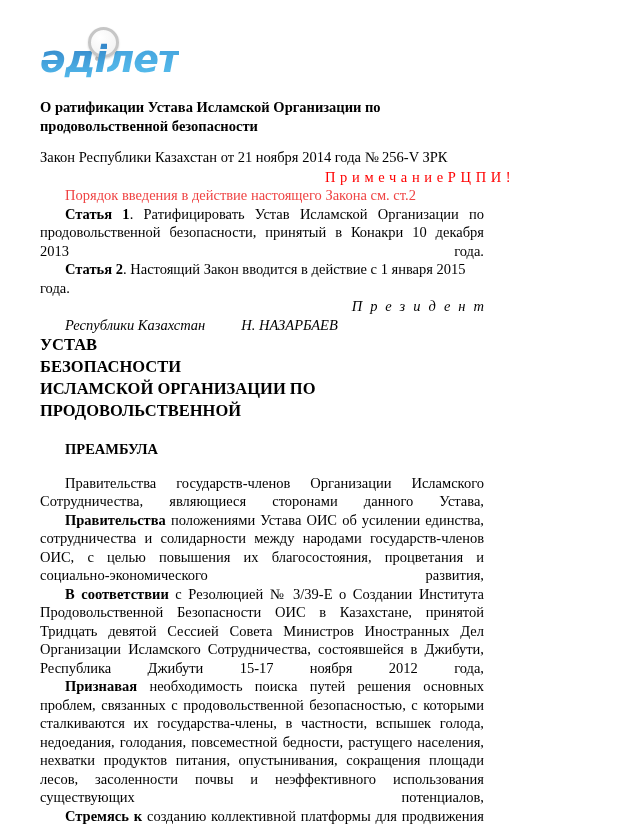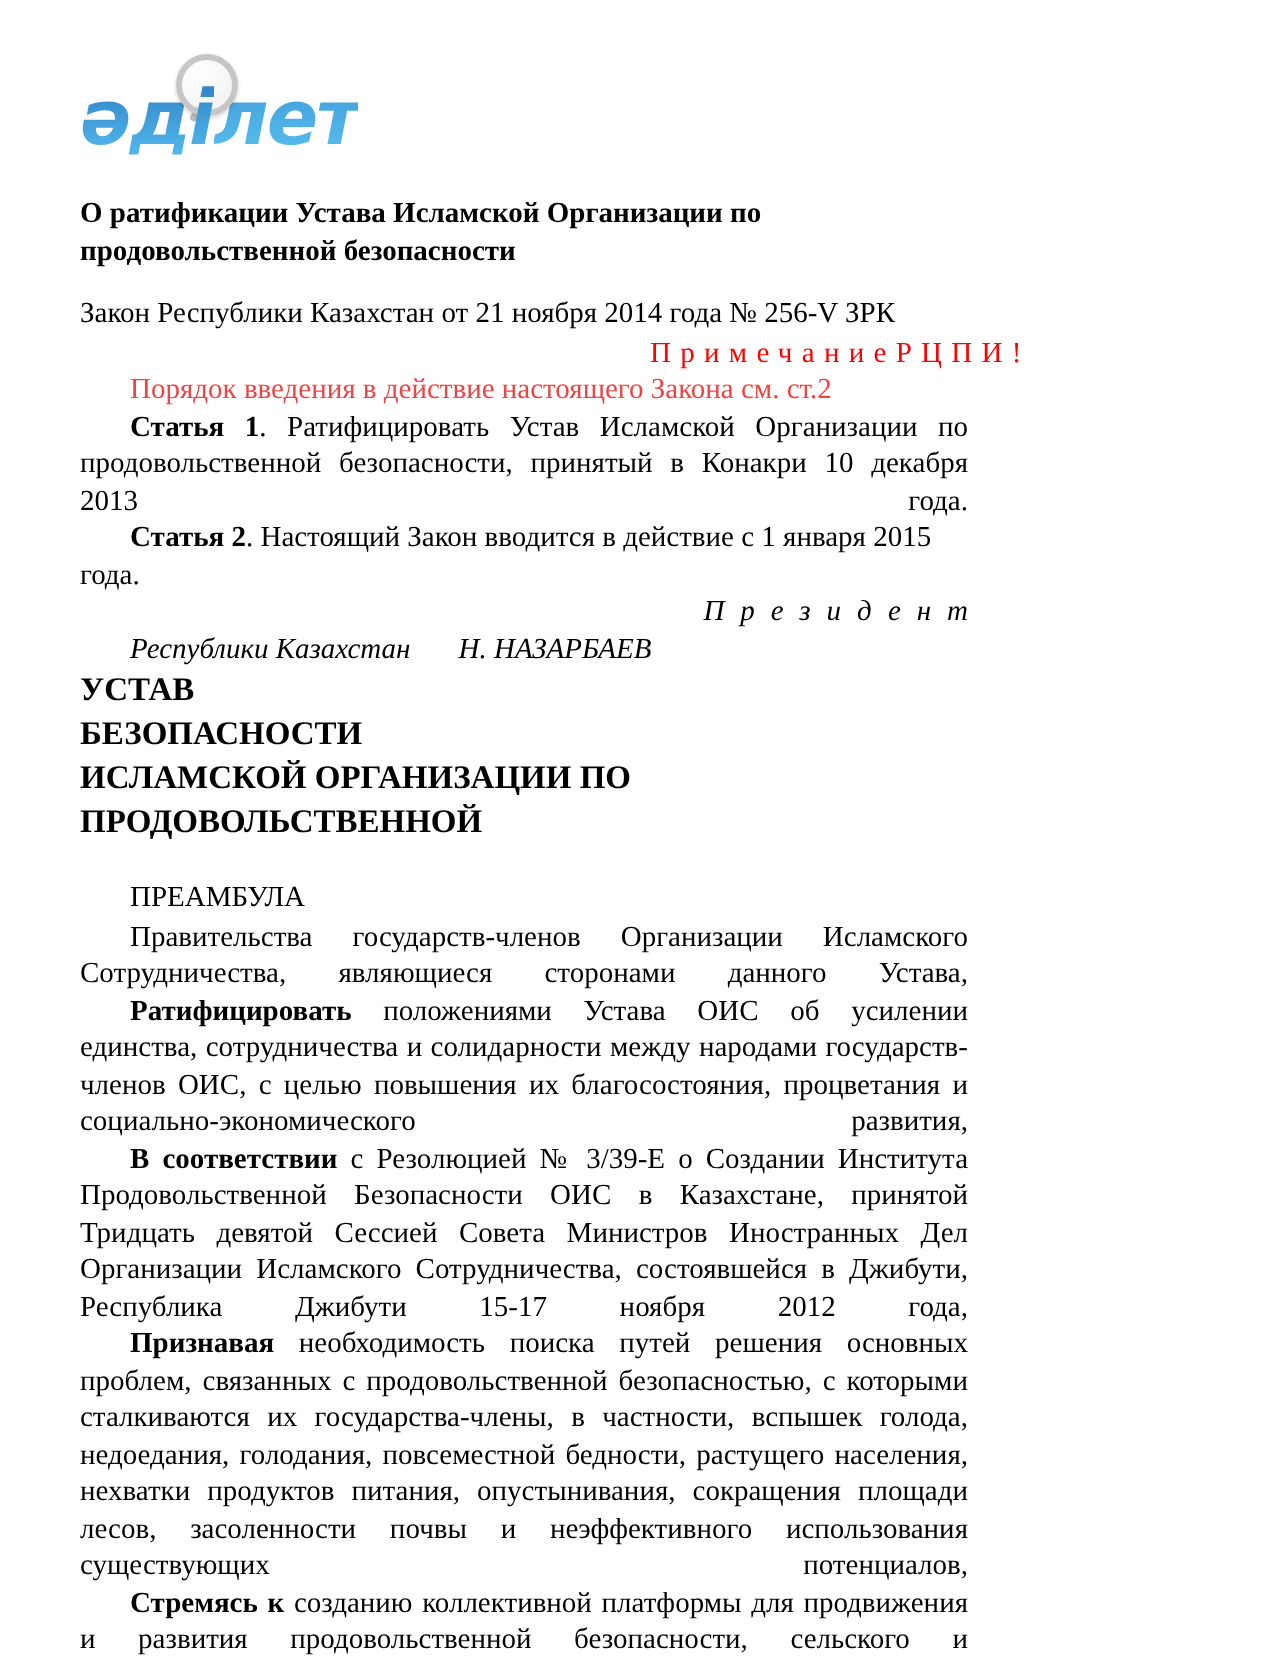--- a/index.html
+++ b/index.html
@@ -100,32 +100,32 @@
   .ind22 { text-indent: 22px; }
 
   
   .sig1 {
     text-align: right;
     font-style: italic;
   }
   .sig1 .spaced { letter-spacing: 0.55em; margin-right: -0.55em; }
   .sig2 { font-style: italic; }
   .sig2 .left { margin-left: 25px; }
-  .sig2 .right { margin-left: 24px; text-align: center; }
+  .sig2 .right { margin-left: 36px; text-align: center; }
 
   
   .h1 {
     font-weight: bold;
     font-size: 16.5px;
     line-height: 22px;
   }
   .h2 {
     margin-top: 18px;
-    margin-bottom: 1px;
-    font-weight: normal;
+    margin-bottom: 15px;
+    font-weight: bold;
     text-indent: 25px;
   }
 </style>
 </head>
 <body>
 
 <div class="page">
 
   <div class="logo">
     <span class="logo-seg">әд</span><span class="iwrap"><span class="ring"></span><span class="handle"></span><span class="iletter logo-seg">і</span></span><span class="logo-seg-light">лет</span>
@@ -153,21 +153,21 @@
   <div class="h1">
     <div>УСТАВ</div>
     <div>БЕЗОПАСНОСТИ</div>
     <div>ИСЛАМСКОЙ ОРГАНИЗАЦИИ ПО ПРОДОВОЛЬСТВЕННОЙ</div>
   </div>
 
   <div class="h2">ПРЕАМБУЛА</div>
 
   <p class="par jf ind38"><b></b><span>Правительства государств-членов Организации Исламского Сотрудничества, являющиеся сторонами данного Устава,</span></p>
 
-  <p class="par jf"><b>Ратифицировать</b><span> положениями Устава ОИС об усилении единства, сотрудничества и солидарности между народами государств-членов ОИС, с целью повышения их благосостояния, процветания и социально-экономического развития,</span></p>
+  <p class="par jf"><b>Правительства</b><span> положениями Устава ОИС об усилении единства, сотрудничества и солидарности между народами государств-членов ОИС, с целью повышения их благосостояния, процветания и социально-экономического развития,</span></p>
 
   <p class="par jf"><b>В соответствии</b><span> с Резолюцией № 3/39-Е о Создании Института Продовольственной Безопасности ОИС в Казахстане, принятой Тридцать девятой Сессией Совета Министров Иностранных Дел Организации Исламского Сотрудничества, состоявшейся в Джибути, Республика Джибути 15-17 ноября 2012 года,</span></p>
 
   <p class="par jf"><b>Признавая</b><span> необходимость поиска путей решения основных проблем, связанных с продовольственной безопасностью, с которыми сталкиваются их государства-члены, в частности, вспышек голода, недоедания, голодания, повсеместной бедности, растущего населения, нехватки продуктов питания, опустынивания, сокращения площади лесов, засоленности почвы и неэффективного использования существующих потенциалов,</span></p>
 
   <p class="par jf"><b>Стремясь к</b><span> созданию коллективной платформы для продвижения и развития продовольственной безопасности, сельского и сельскохозяйственного развития на долгосрочной основе посредством мобилизации всех доступных ресурсов в пределах своей страны, обмена опытом и лучшими передовыми практиками, развития инвестиций и передачи соответствующих технологий,</span></p>
 
   <p class="par ind22"><b></b><span>Настоящим устанавливают данный устав:</span></p>
 
 </div>

